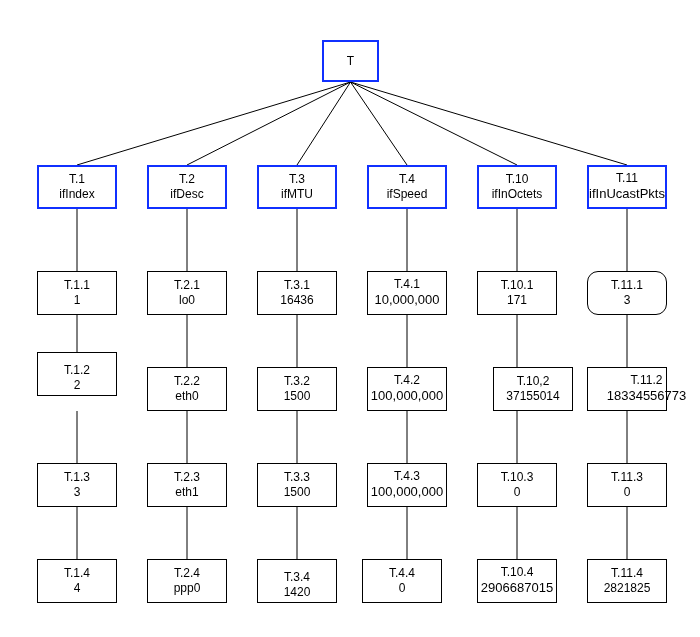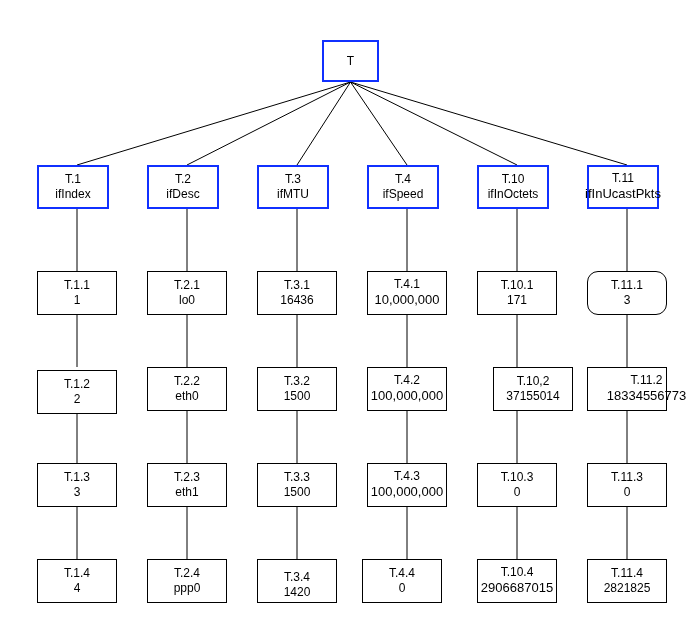--- a/index.html
+++ b/index.html
@@ -34,21 +34,21 @@
     padding: 2px 2px;
   }
   .node.blue {
     border: 2px solid #1030ff;
   }
   .root {
     width: 57px;
     height: 42px;
   }
   .col {
-    width: 72px;
+    width: 80px;
     height: 44px;
     text-align: center;
   }
   .leaf {
     width: 80px;
     height: 44px;
   }
   .small { font-size: 13px; }
 </style>
 </head>
@@ -115,21 +115,21 @@
   </div>
   <div class="node blue col" id="h5" style="left: 587px; top: 165px;">
     <span>T.11</span>
     <span class="small">ifInUcastPkts</span>
   </div>
 
   <div class="node leaf" id="c0r0" style="left: 37px; top: 271px;">
       <span>T.1.1</span>
       <span>1</span>
     </div>
-  <div class="node leaf" id="c0r1" style="left: 37px; top: 370px;">
+  <div class="node leaf" id="c0r1" style="left: 37px; top: 352px; justify-content: flex-end;">
       <span>T.1.2</span>
       <span>2</span>
     </div>
   <div class="node leaf" id="c0r2" style="left: 37px; top: 463px;">
       <span>T.1.3</span>
       <span>3</span>
     </div>
   <div class="node leaf" id="c0r3" style="left: 37px; top: 559px;">
       <span>T.1.4</span>
       <span>4</span>

